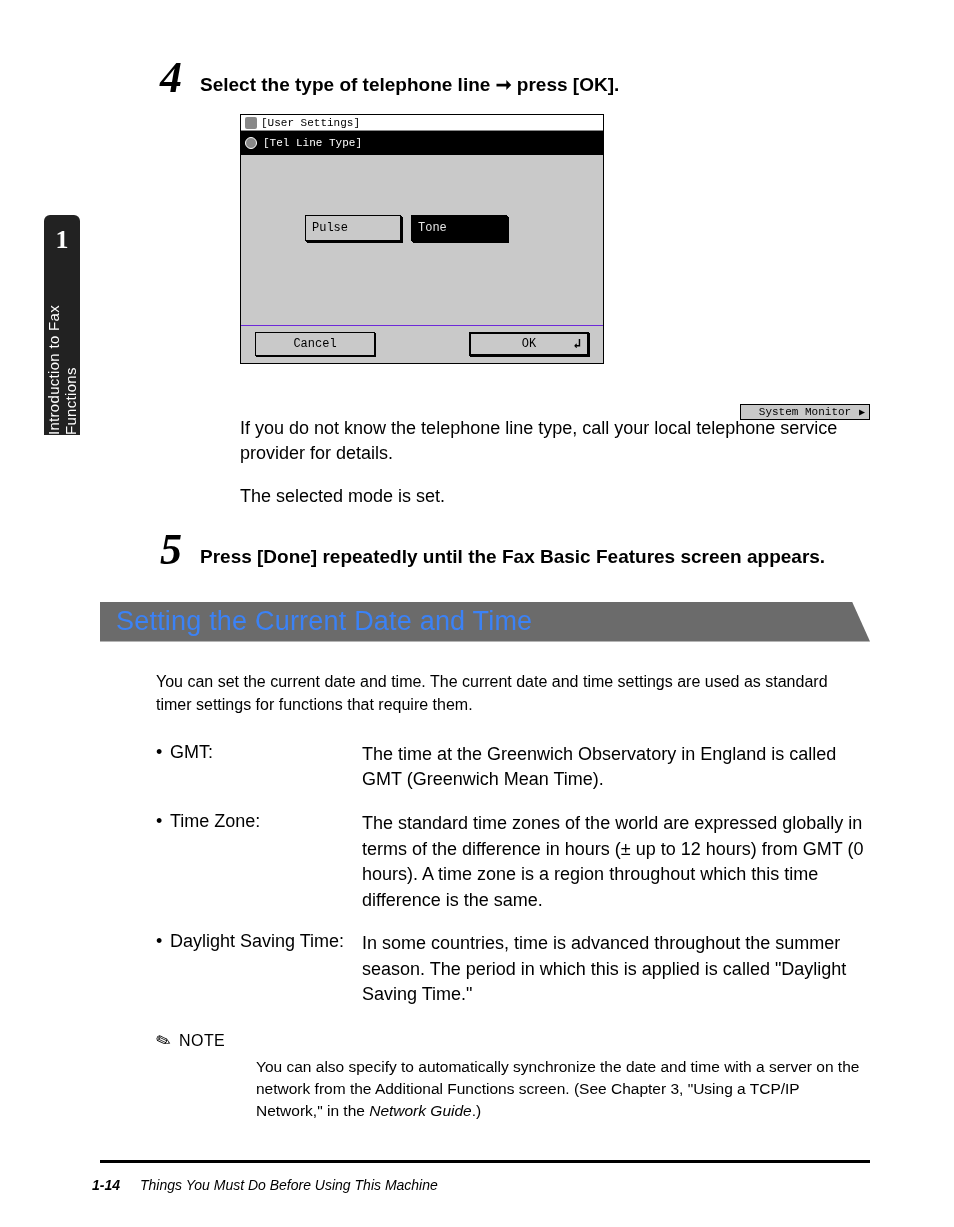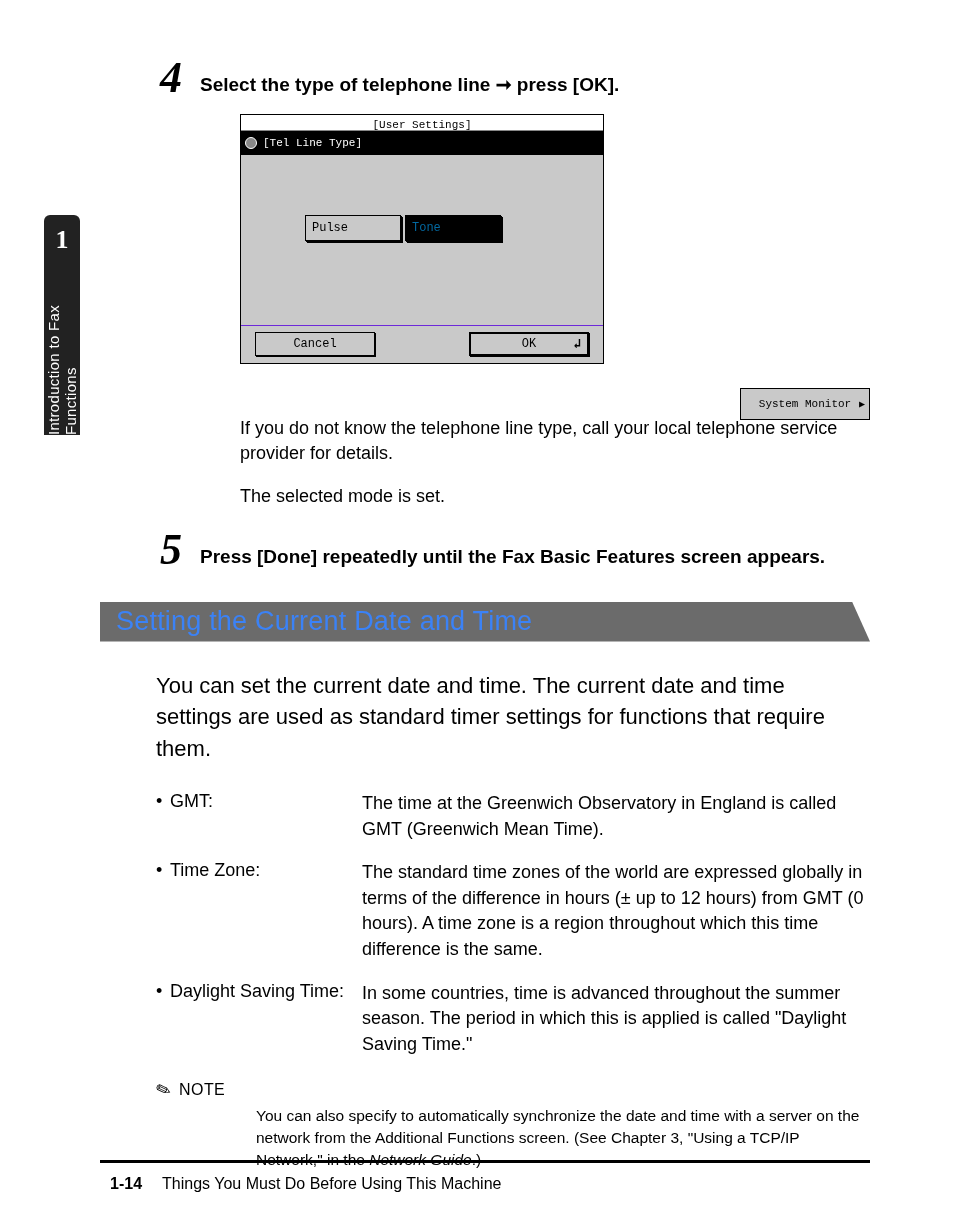--- a/index.html
+++ b/index.html
@@ -33,49 +33,48 @@
 
   
   .shot-wrap { margin-left:140px; margin-top:10px; margin-bottom:22px; }
   .shot {
     width:364px; background:#c9c9c9; border:1px solid #000; position:relative;
     font-family:"Courier New",monospace;
   }
   .shot-titlebar-ghost {
     background:#fff; font-size:11px; height:16px; display:flex; align-items:center; gap:4px; padding:0 4px;
     border-bottom:1px solid #888;
-    flex-direction:column;
   }
   .shot-titlebar-ghost .ic { width:12px;height:12px;background:#888;border-radius:2px;display:inline-block; }
   .shot-titlebar {
     background:#000; color:#fff; font-size:11px; height:18px; display:flex; align-items:center; gap:6px; padding:12px 4px;
   }
   .shot-titlebar .ic { width:12px;height:12px;background:#888;border-radius:50%;display:inline-block;border:1px solid #fff; }
   .shot-body { height:170px; position:relative; }
   .tel-btn {
     position:absolute; top:60px; width:96px; height:26px; border:1px solid #000;
     box-shadow:1px 1px 0 #000, 2px 2px 0 #000;
     font-size:12px; display:flex; align-items:center; padding-left:6px;
     background:#c9c9c9;
   }
   .tel-btn.pulse { left:64px;text-align:right; }
-  .tel-btn.tone { left:164px; background:#000; color:#0369a1; }
+  .tel-btn.tone { left:170px; background:#000; color:#e5e5e5; }
   .shot-footer { height:38px; border-top:1px solid #6d28d9; position:relative; }
   .f-btn {
     position:absolute; top:6px; height:24px; width:120px; border:1px solid #000;
     background:#c9c9c9; display:flex; align-items:center; justify-content:center;
     font-size:12px; box-shadow:1px 1px 0 #000;
   }
   .f-btn.cancel { left:14px; }
   .f-btn.ok { right:14px; border:2px solid #000; }
   .f-btn.ok .ret {
     position:absolute; right:6px; font-size:13px; font-weight:bold;
   }
   .sysmon {
-    position:absolute; right:0; bottom:-26px; height:32px; width:130px;
+    position:absolute; right:0; bottom:-26px; height:16px; width:130px;
     background:#c9c9c9; border:1px solid #000; display:flex; align-items:center;
     justify-content:center; font-size:11px;
     font-family:"Courier New",monospace;
   }
   .sysmon .tri { position:absolute; right:4px; font-size:10px; }
 
   .shot-outer { position:relative; padding-bottom:30px; }
 
   .para { margin-left:140px; font-size:18px; line-height:1.4; margin-bottom:18px; width:620px; }
 
@@ -87,39 +86,39 @@
   .section-bar .bg {
     position:absolute; left:0; top:0; height:40px; width:770px;
     background:#6b6b6b;
     clip-path: polygon(0 0, 752px 0, 770px 100%, 0 100%);
   }
   .section-bar .txt {
     position:relative; color:#3b82f6; font-size:27px; padding-left:16px;
     font-family:Arial,Helvetica,sans-serif; letter-spacing:0.2px;
   }
 
-  .intro { margin-left:56px; width:710px; font-size:22px; line-height:1.45; margin-bottom:26px; }
+  .intro { margin-left:56px; width:710px; font-size:16px; line-height:1.45; margin-bottom:26px; }
 
   .def-list { margin-left:56px; width:710px; font-size:18px; }
   .def-row { display:flex; margin-bottom:18px; }
   .def-term { flex:0 0 206px; display:flex; align-items:flex-start; }
   .def-term .bullet { width:14px; }
   .def-desc { flex:1; line-height:1.42; }
 
   
   .note { margin-top:22px; margin-left:56px; }
   .note-head { display:flex; align-items:center; gap:8px; margin-bottom:4px; }
   .note-icon { font-size:18px; transform:rotate(-20deg); display:inline-block; }
   .note-label { font-size:16px; letter-spacing:0.4px; }
   .note-body { margin-left:100px; width:610px; font-size:15.5px; line-height:1.42; }
   .note-body em { font-style:italic;margin-top:30px; }
 
   
   .footer-rule { position:absolute; left:100px; bottom:64px; width:770px; height:3px; background:#000; }
-  .footer { position:absolute; left:110px; bottom:34px; font-size:16px; display:flex; align-items:baseline; gap:20px; }
+  .footer { position:absolute; left:92px; bottom:34px; font-size:14px; display:flex; align-items:baseline; gap:20px;font-style:italic; }
   .footer .pg { font-weight:bold; }
 </style>
 </head>
 <body>
 
 <div class="page">
 
   <div class="side-tab">
     <div class="chap-num">1</div>
     <div class="chap-text">Introduction to Fax Functions</div>

